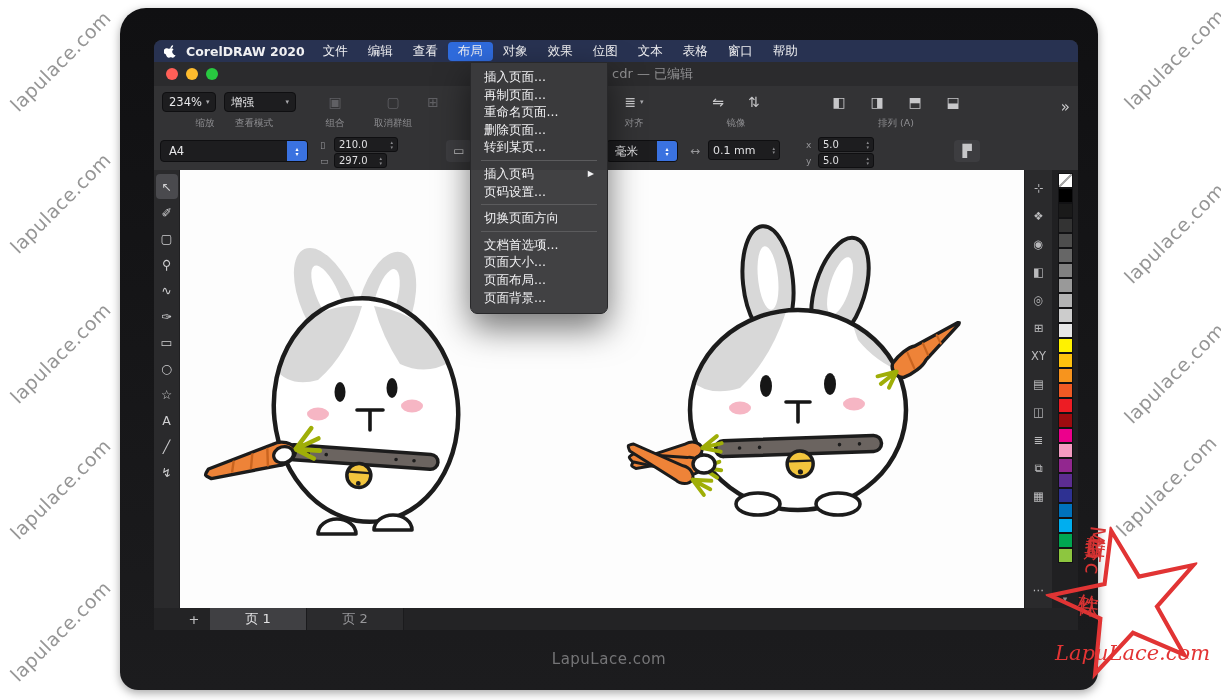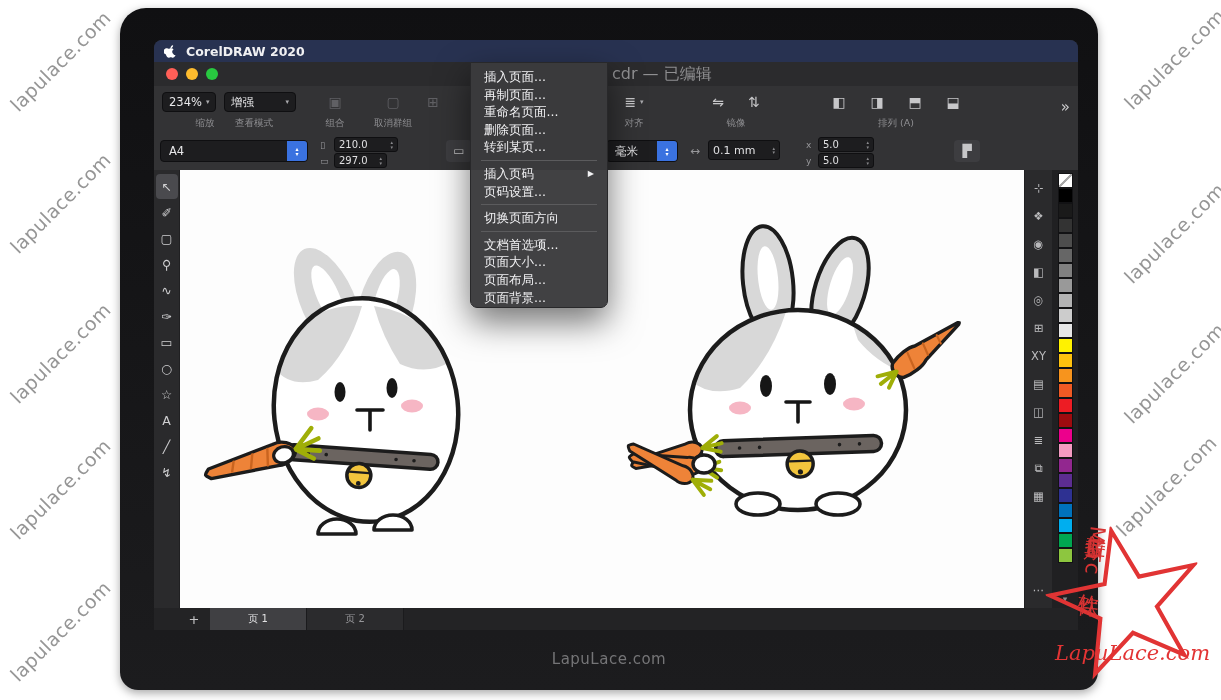--- a/index.html
+++ b/index.html
@@ -26,21 +26,21 @@
   .app-name{font-weight:bold;font-size:12.5px;margin-right:8px;white-space:nowrap;}
   .menubar-items{display:flex;align-items:center;}
   .menu-item{font-size:12.5px;padding:1px 10px;border-radius:4px;white-space:nowrap;}
   .menu-item.active{background:#2f6bdd;}
 
   
   .title-bar{position:absolute;left:0;top:22px;right:0;height:24px;background:#2b2b2d;
              border-bottom:1px solid #202022;}
   .lights{position:absolute;left:12px;top:6px;display:flex;gap:8px;}
   .light{width:12px;height:12px;border-radius:50%;}
-  .doc-title{position:absolute;left:458px;top:0;line-height:24px;font-size:16px;color:#8f8f91;}
+  .doc-title{position:absolute;left:458px;top:0;line-height:24px;font-size:13px;color:#8f8f91;}
 
   
   .toolbar{position:absolute;left:0;top:46px;right:0;height:46px;background:#333335;
            border-bottom:1px solid #242426;}
   .tb-combo{position:absolute;top:6px;height:20px;background:#1d1d1f;border:1px solid #0f0f11;
             border-radius:4px;display:flex;align-items:center;justify-content:space-between;
             padding:0 6px;color:#e8e8ea;font-size:11.5px;box-sizing:border-box;}
   .chev{font-size:7px;color:#a9a9ac;margin-left:4px;}
   .tb-label{position:absolute;top:31px;font-size:9.5px;color:#8e8e91;text-align:center;}
   .tb-btn{position:absolute;top:5px;height:22px;display:flex;align-items:center;
@@ -84,28 +84,28 @@
            display:flex;flex-direction:column;align-items:center;padding-top:3px;box-sizing:border-box;z-index:5;}
   .swatch{width:15px;height:14.5px;margin-bottom:.5px;border:1px solid #121214;box-sizing:border-box;flex:none;}
   .no-fill{background:linear-gradient(135deg,#fff 42%,#a8a8a8 46%,#a8a8a8 54%,#fff 58%);}
   .palette-arrow{margin-top:auto;margin-bottom:4px;color:#8a8a8d;font-size:9px;}
 
   
   .status-bar{position:absolute;left:0;bottom:0;right:0;height:22px;background:#232325;display:flex;
               align-items:center;z-index:6;}
   .add-page{width:20px;margin-left:30px;text-align:center;color:#c5c5c7;font-size:13px;}
   .page-tabs{display:flex;height:100%;margin-left:6px;}
-  .page-tab{width:96px;display:flex;align-items:center;justify-content:center;font-size:10px;
+  .page-tab{width:96px;display:flex;align-items:center;justify-content:center;font-size:13px;
             color:#97979a;background:#2b2b2d;border-right:1px solid #1b1b1d;}
   .page-tab.active{background:#404043;color:#e2e2e4;}
 
   
   .layout-menu{position:absolute;left:316px;top:22px;width:138px;background:rgba(59,59,61,.97);
                border:1px solid #28282a;border-radius:0 0 7px 7px;box-shadow:0 14px 34px rgba(0,0,0,.55);
-               padding:5px 0 1px;z-index:60;box-sizing:border-box;}
+               padding:5px 0 7px;z-index:60;box-sizing:border-box;}
   .lm-item{display:flex;align-items:center;justify-content:space-between;padding:0 13px;
            line-height:17.6px;font-size:12.5px;color:#f2f2f4;white-space:nowrap;}
   .lm-arrow{font-size:8px;margin-left:6px;}
   .lm-divider{height:1px;background:#5b5b5d;margin:4px 10px;}
 
   
   .stamp{position:absolute;left:985px;top:515px;width:236px;height:185px;z-index:90;pointer-events:none;}
   .stamp-star{position:absolute;left:64px;top:10px;transform:rotate(-12deg);}
   .stamp-vtext{position:absolute;left:96px;top:2px;writing-mode:vertical-rl;color:#d63333;
                font-size:21px;letter-spacing:3px;transform:rotate(7deg);}
@@ -130,20 +130,33 @@
   <div class="laptop">
     <div class="screen">
 
       <div class="menu-bar">
         <span class="apple">
           <svg viewBox="0 0 170 170" width="13" height="15">
               <path fill="#ffffff" d="M150.4 130.3c-2.5 5.7-5.4 10.9-8.7 15.7-4.6 6.5-8.3 11-11.2 13.6-4.5 4.1-9.3 6.2-14.4 6.3-3.7 0-8.1-1-13.3-3.2-5.2-2.1-10-3.2-14.3-3.2-4.6 0-9.5 1.1-14.7 3.2-5.3 2.1-9.5 3.2-12.7 3.3-4.9.2-9.8-2-14.7-6.5-3.1-2.7-7-7.4-11.7-14-5-7.1-9.2-15.3-12.4-24.7C-5.2 110.7-7 101-7 91.5v-2.1c.3-10.3 2.6-19.3 7.1-26.9 3.7-6.3 8.6-11.3 14.8-14.9 6.1-3.7 12.8-5.5 19.9-5.6 3.9 0 9 1.2 15.4 3.6 6.4 2.4 10.4 3.6 12.2 3.6 1.3 0 5.9-1.4 13.6-4.2 7.3-2.6 13.4-3.7 18.4-3.3 13.6 1.1 23.9 6.5 30.7 16.2-12.2 7.4-18.2 17.7-18.1 31 .1 10.3 3.9 18.9 11.2 25.8 3.3 3.2 7.1 5.6 11.2 7.4-.9 2.6-1.8 5.1-2.9 7.5zM119.1 7.2c0 8.1-3 15.7-8.9 22.7-7.1 8.3-15.7 13.1-25.1 12.4-.1-1-.2-2-.2-3.1 0-7.8 3.4-16.1 9.4-22.9 3-3.4 6.8-6.3 11.5-8.6 4.6-2.3 9-3.5 13.1-3.7.1 1.1.2 2.2.2 3.2z"></path>
             </svg>
         </span>
         <span class="app-name">CorelDRAW 2020</span>
+        <div class="menubar-items">
+            <div class="menu-item">文件</div>
+            <div class="menu-item">编辑</div>
+            <div class="menu-item">查看</div>
+            <div class="menu-item active">布局</div>
+            <div class="menu-item">对象</div>
+            <div class="menu-item">效果</div>
+            <div class="menu-item">位图</div>
+            <div class="menu-item">文本</div>
+            <div class="menu-item">表格</div>
+            <div class="menu-item">窗口</div>
+            <div class="menu-item">帮助</div>
+          </div>
       </div>
 
       <div class="title-bar">
         <div class="lights">
           <span class="light" style="background:#ff5f57"></span>
           <span class="light" style="background:#febc2e"></span>
           <span class="light" style="background:#28c840"></span>
         </div>
         <span class="doc-title">cdr — 已编辑</span>
       </div>

